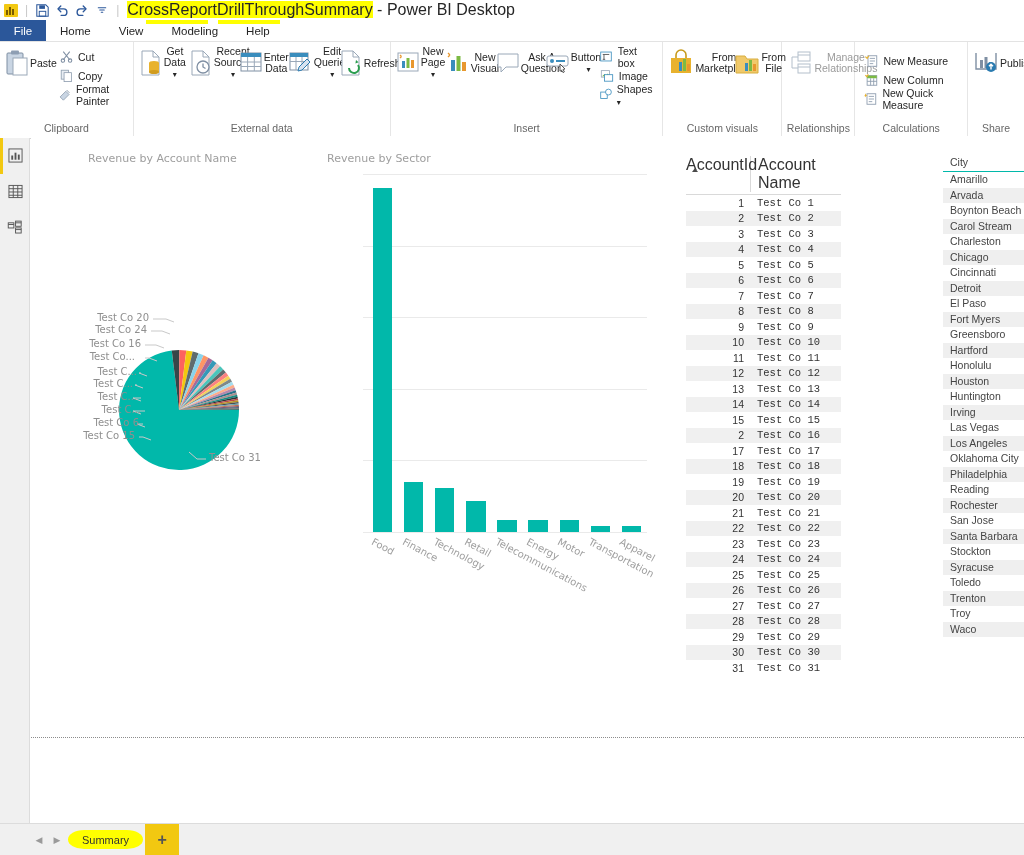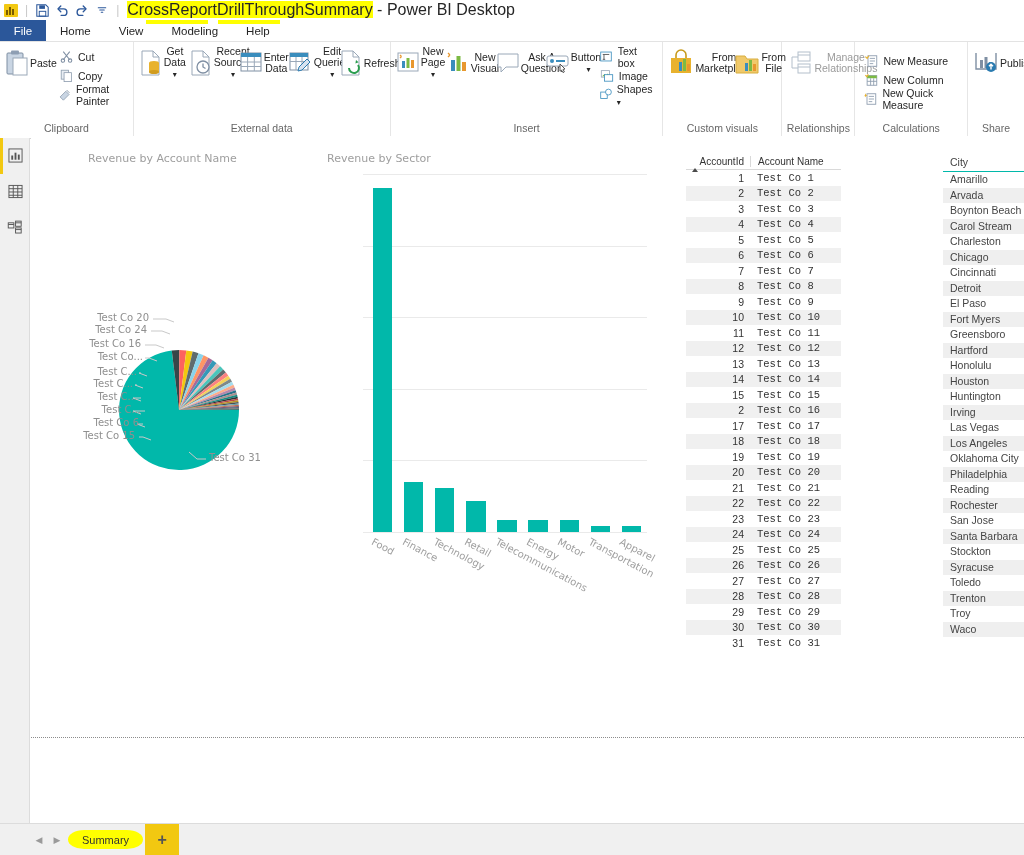--- a/index.html
+++ b/index.html
@@ -70,21 +70,21 @@
   .xcell{flex:1;position:relative;}
   .xlab{position:absolute;left:50%;top:0;transform-origin:left top;transform:rotate(28deg);font-size:10px;color:#9e9e9e;white-space:nowrap;margin-left:-8px;font-family:"DejaVu Sans",sans-serif;}
 
   
   .piewrap{position:absolute;left:30px;top:14px;width:260px;height:340px;}
   .pielabel{position:absolute;font-size:10px;color:#8f8f8f;white-space:nowrap;text-align:right;font-family:"DejaVu Sans",sans-serif;}
   .pielabel.rgt{text-align:left;}
 
   
   .tablevis{position:absolute;left:655px;top:18px;width:155px;}
-  .tv-head{display:flex;font-size:10px;color:#333;border-bottom:1px solid #d9d9d9;padding-bottom:2px;position:relative;}
+  .tv-head{display:flex;font-size:16px;color:#333;border-bottom:1px solid #d9d9d9;padding-bottom:2px;position:relative;}
   .tv-h-id{width:58px;text-align:right;padding-right:6px;position:relative;}
   .tv-sort{position:absolute;left:6px;top:12px;width:0;height:0;border-left:3px solid transparent;border-right:3px solid transparent;border-bottom:4px solid #4a4a4a;}
   .tv-h-name{flex:1;padding-left:7px;border-left:1px solid #d9d9d9;}
   .tv-row{display:flex;font-size:10.5px;color:#333;height:15.5px;align-items:center;}
   .tv-row.alt{background:#f0f0f0;}
   .tv-id{width:58px;text-align:right;padding-right:6px;}
   .tv-name{flex:1;padding-left:7px;font-family:Liberation Mono, monospace;}
 
   
   .slicer{position:absolute;left:912px;top:18px;width:88px;}
@@ -524,21 +524,21 @@
           <path d="M80,246 L72,246 L80,249" stroke="#c9c9c9" fill="none"></path>
           <path d="M84,259 L72,259 L80,262" stroke="#c9c9c9" fill="none"></path>
           <path d="M82,272 L76,272 L84,275" stroke="#c9c9c9" fill="none"></path>
           <path d="M78,285 L82,285 L90,288" stroke="#c9c9c9" fill="none"></path>
           <path d="M128,300 L136,307 L145,307" stroke="#c9c9c9" fill="none"></path>
         </svg>
       <div id="pie-labels">
           <div class="pielabel" style="left: 18px; top: 160px; width: 70px;">Test Co 20</div>
           <div class="pielabel" style="left: 16px; top: 172px; width: 70px;">Test Co 24</div>
           <div class="pielabel" style="left: 10px; top: 186px; width: 70px;">Test Co 16</div>
-          <div class="pielabel" style="left: 12px; top: 199px; width: 70px;">Test Co...</div>
+          <div class="pielabel" style="left: 4px; top: 199px; width: 70px;">Test Co...</div>
           <div class="pielabel" style="left: 6px; top: 214px; width: 70px;">Test C...</div>
           <div class="pielabel" style="left: 2px; top: 226px; width: 70px;">Test C...</div>
           <div class="pielabel" style="left: 6px; top: 239px; width: 70px;">Test C...</div>
           <div class="pielabel" style="left: 10px; top: 252px; width: 70px;">Test C...</div>
           <div class="pielabel" style="left: 8px; top: 265px; width: 70px;">Test Co 6</div>
           <div class="pielabel" style="left: 4px; top: 278px; width: 70px;">Test Co 15</div>
           <div class="pielabel rgt" style="left: 148px; top: 300px;">Test Co 31</div>
         </div>
     </div>
 

